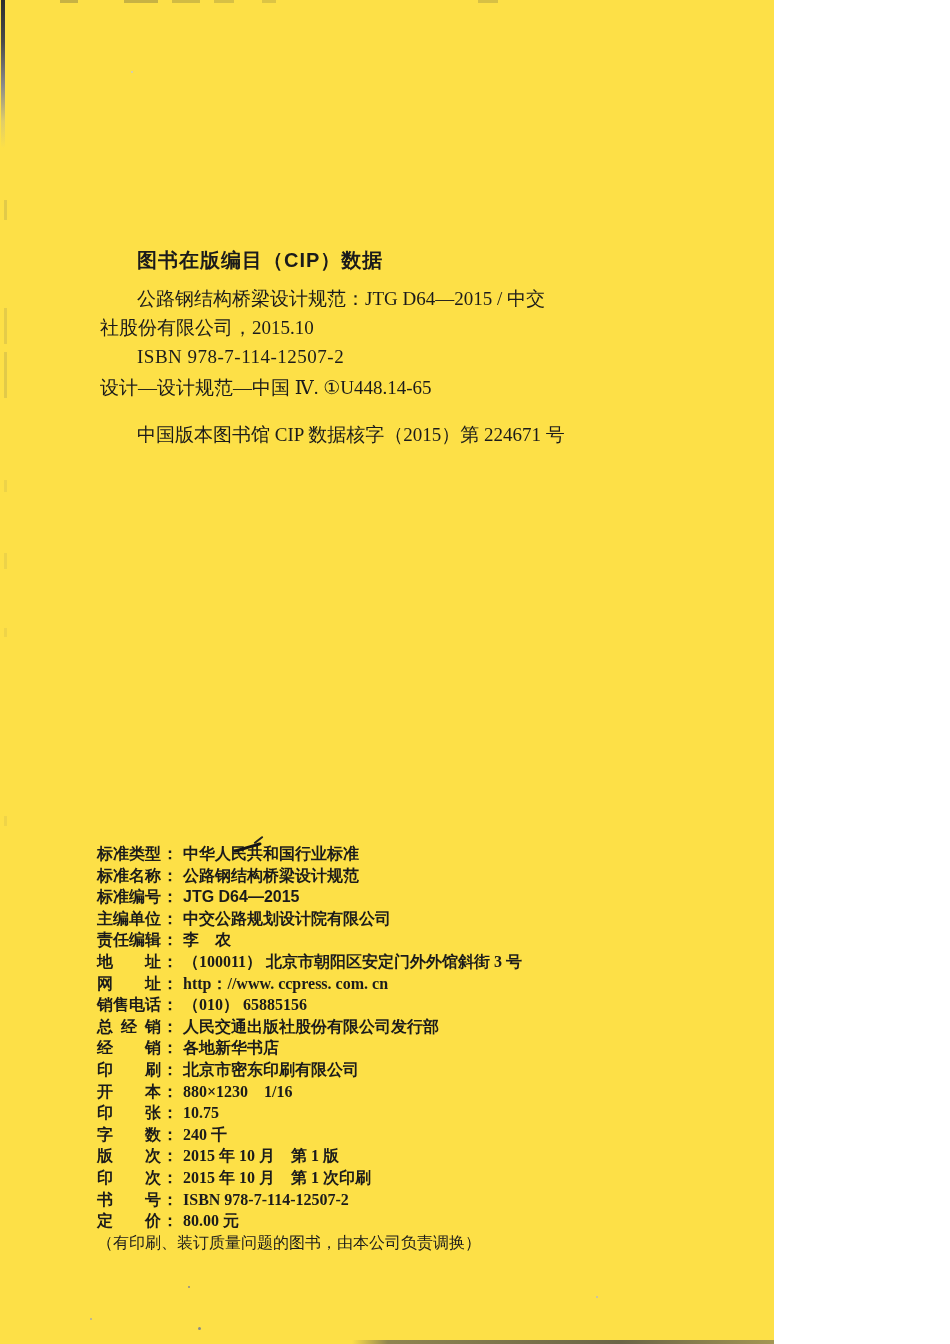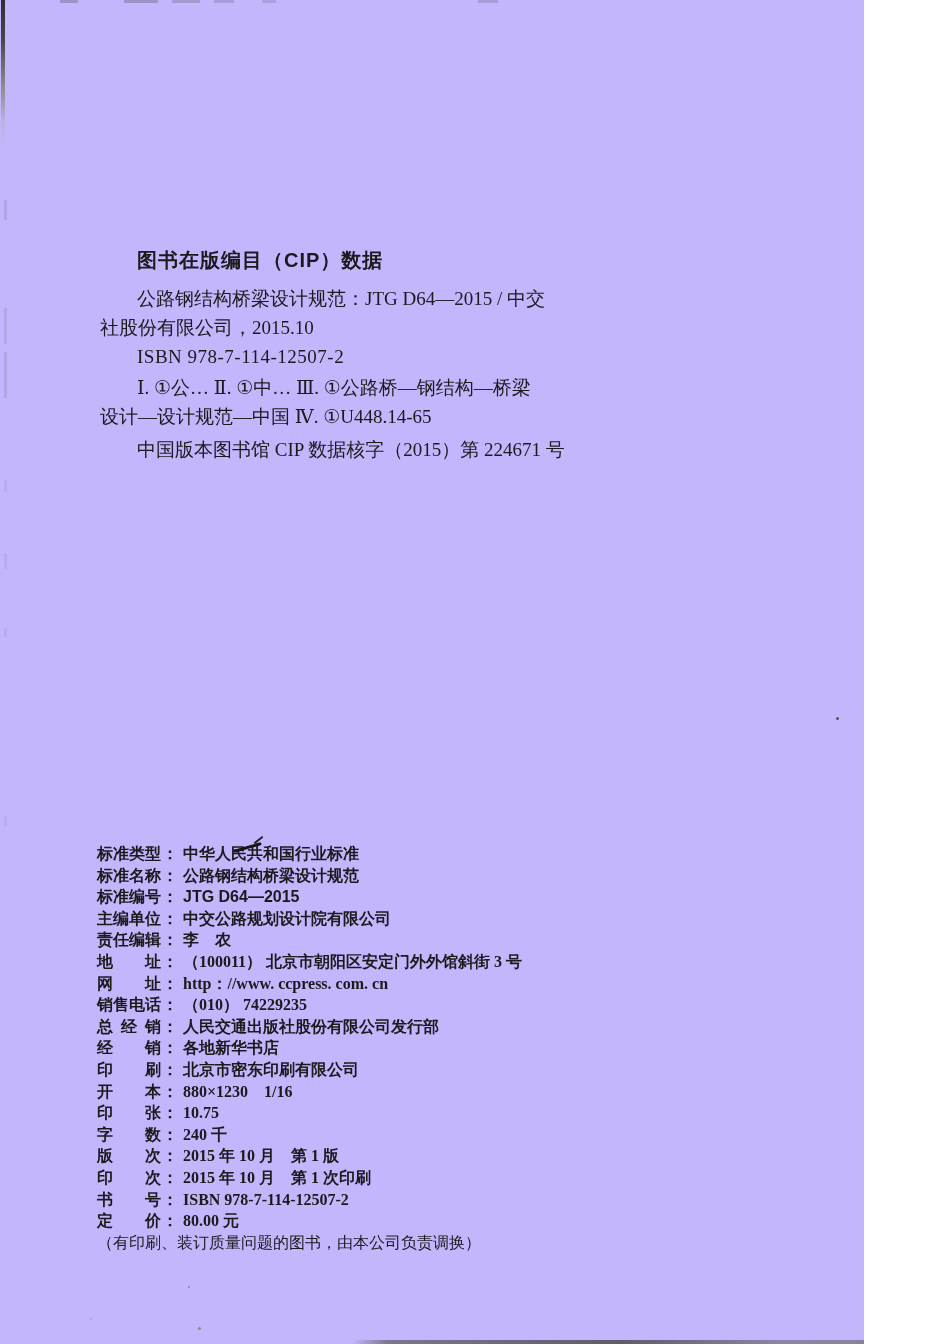--- a/index.html
+++ b/index.html
@@ -1,23 +1,23 @@
 <!DOCTYPE html>
 <html><head>
 <meta charset="utf-8">
 <style>
   * { margin: 0; padding: 0; box-sizing: border-box; }
   html, body { width: 950px; background: #ffffff; }
   body { font-family: "Liberation Serif", "DejaVu Serif", serif; color: #1b1b1b; }
 
   .page {
     position: relative;
-    width: 864px;
+    width: 774px;
     height: 1344px;
-    background: #c4b5fd;
+    background: #fde047;
     overflow: hidden;
   }
 
   
   .cip {
     position: absolute;
     left: 100px;
     top: 246px;
     width: 450px;
     font-size: 19px;
@@ -28,21 +28,21 @@
     font-weight: 700;
     font-size: 20px;
     margin-left: 37px;
     margin-bottom: 9px;
     letter-spacing: 1px;
   }
   .cip .line { white-space: nowrap; }
   .indent { margin-left: 37px; }
   .cip-isbn { letter-spacing: 0.5px; }
   .cip-class { margin-top: 2px; }
-  .cip-record { margin-top: 4px; }
+  .cip-record { margin-top: 18px; }
 
   
   .colophon {
     position: absolute;
     left: 97px;
     top: 799px;
     width: 700px;
     font-size: 16px;
     line-height: 21.6px;
     margin-top: 44px;
@@ -104,21 +104,20 @@
     <div class="cip-heading">图书在版编目（CIP）数据</div>
 
     <div class="cip-para">
       <div class="line indent">公路钢结构桥梁设计规范：JTG D64—2015 / 中交</div>
       <div class="line">社股份有限公司，2015.10</div>
     </div>
 
     <div class="cip-isbn line indent">ISBN 978-7-114-12507-2</div>
 
     <div class="cip-class">
-      <div class="line indent">Ⅰ. ①公… Ⅱ. ①中… Ⅲ. ①公路桥—钢结构—桥梁</div>
       <div class="line">设计—设计规范—中国 Ⅳ. ①U448.14-65</div>
     </div>
 
     <div class="cip-record line indent">中国版本图书馆 CIP 数据核字（2015）第 224671 号</div>
   </div>
 
   <div class="colophon">
 
     <div class="row row-bold">
       <span class="lab"><span class="lab-text">标准类型</span><span class="colon">：</span></span><span class="val">中华人民共和国行业标准</span>
@@ -135,21 +134,21 @@
     <div class="row">
       <span class="lab"><span class="lab-text">责任编辑</span><span class="colon">：</span></span><span class="val">李　农</span>
     </div>
     <div class="row">
       <span class="lab"><span class="lab-text">地址</span><span class="colon">：</span></span><span class="val">（100011） 北京市朝阳区安定门外外馆斜街 3 号</span>
     </div>
     <div class="row">
       <span class="lab"><span class="lab-text">网址</span><span class="colon">：</span></span><span class="val">http：//www. ccpress. com. cn</span>
     </div>
     <div class="row">
-      <span class="lab"><span class="lab-text">销售电话</span><span class="colon">：</span></span><span class="val">（010） 74229235</span>
+      <span class="lab"><span class="lab-text">销售电话</span><span class="colon">：</span></span><span class="val">（010） 65885156</span>
     </div>
     <div class="row">
       <span class="lab"><span class="lab-text">总经销</span><span class="colon">：</span></span><span class="val">人民交通出版社股份有限公司发行部</span>
     </div>
     <div class="row">
       <span class="lab"><span class="lab-text">经销</span><span class="colon">：</span></span><span class="val">各地新华书店</span>
     </div>
     <div class="row">
       <span class="lab"><span class="lab-text">印刷</span><span class="colon">：</span></span><span class="val">北京市密东印刷有限公司</span>
     </div>

